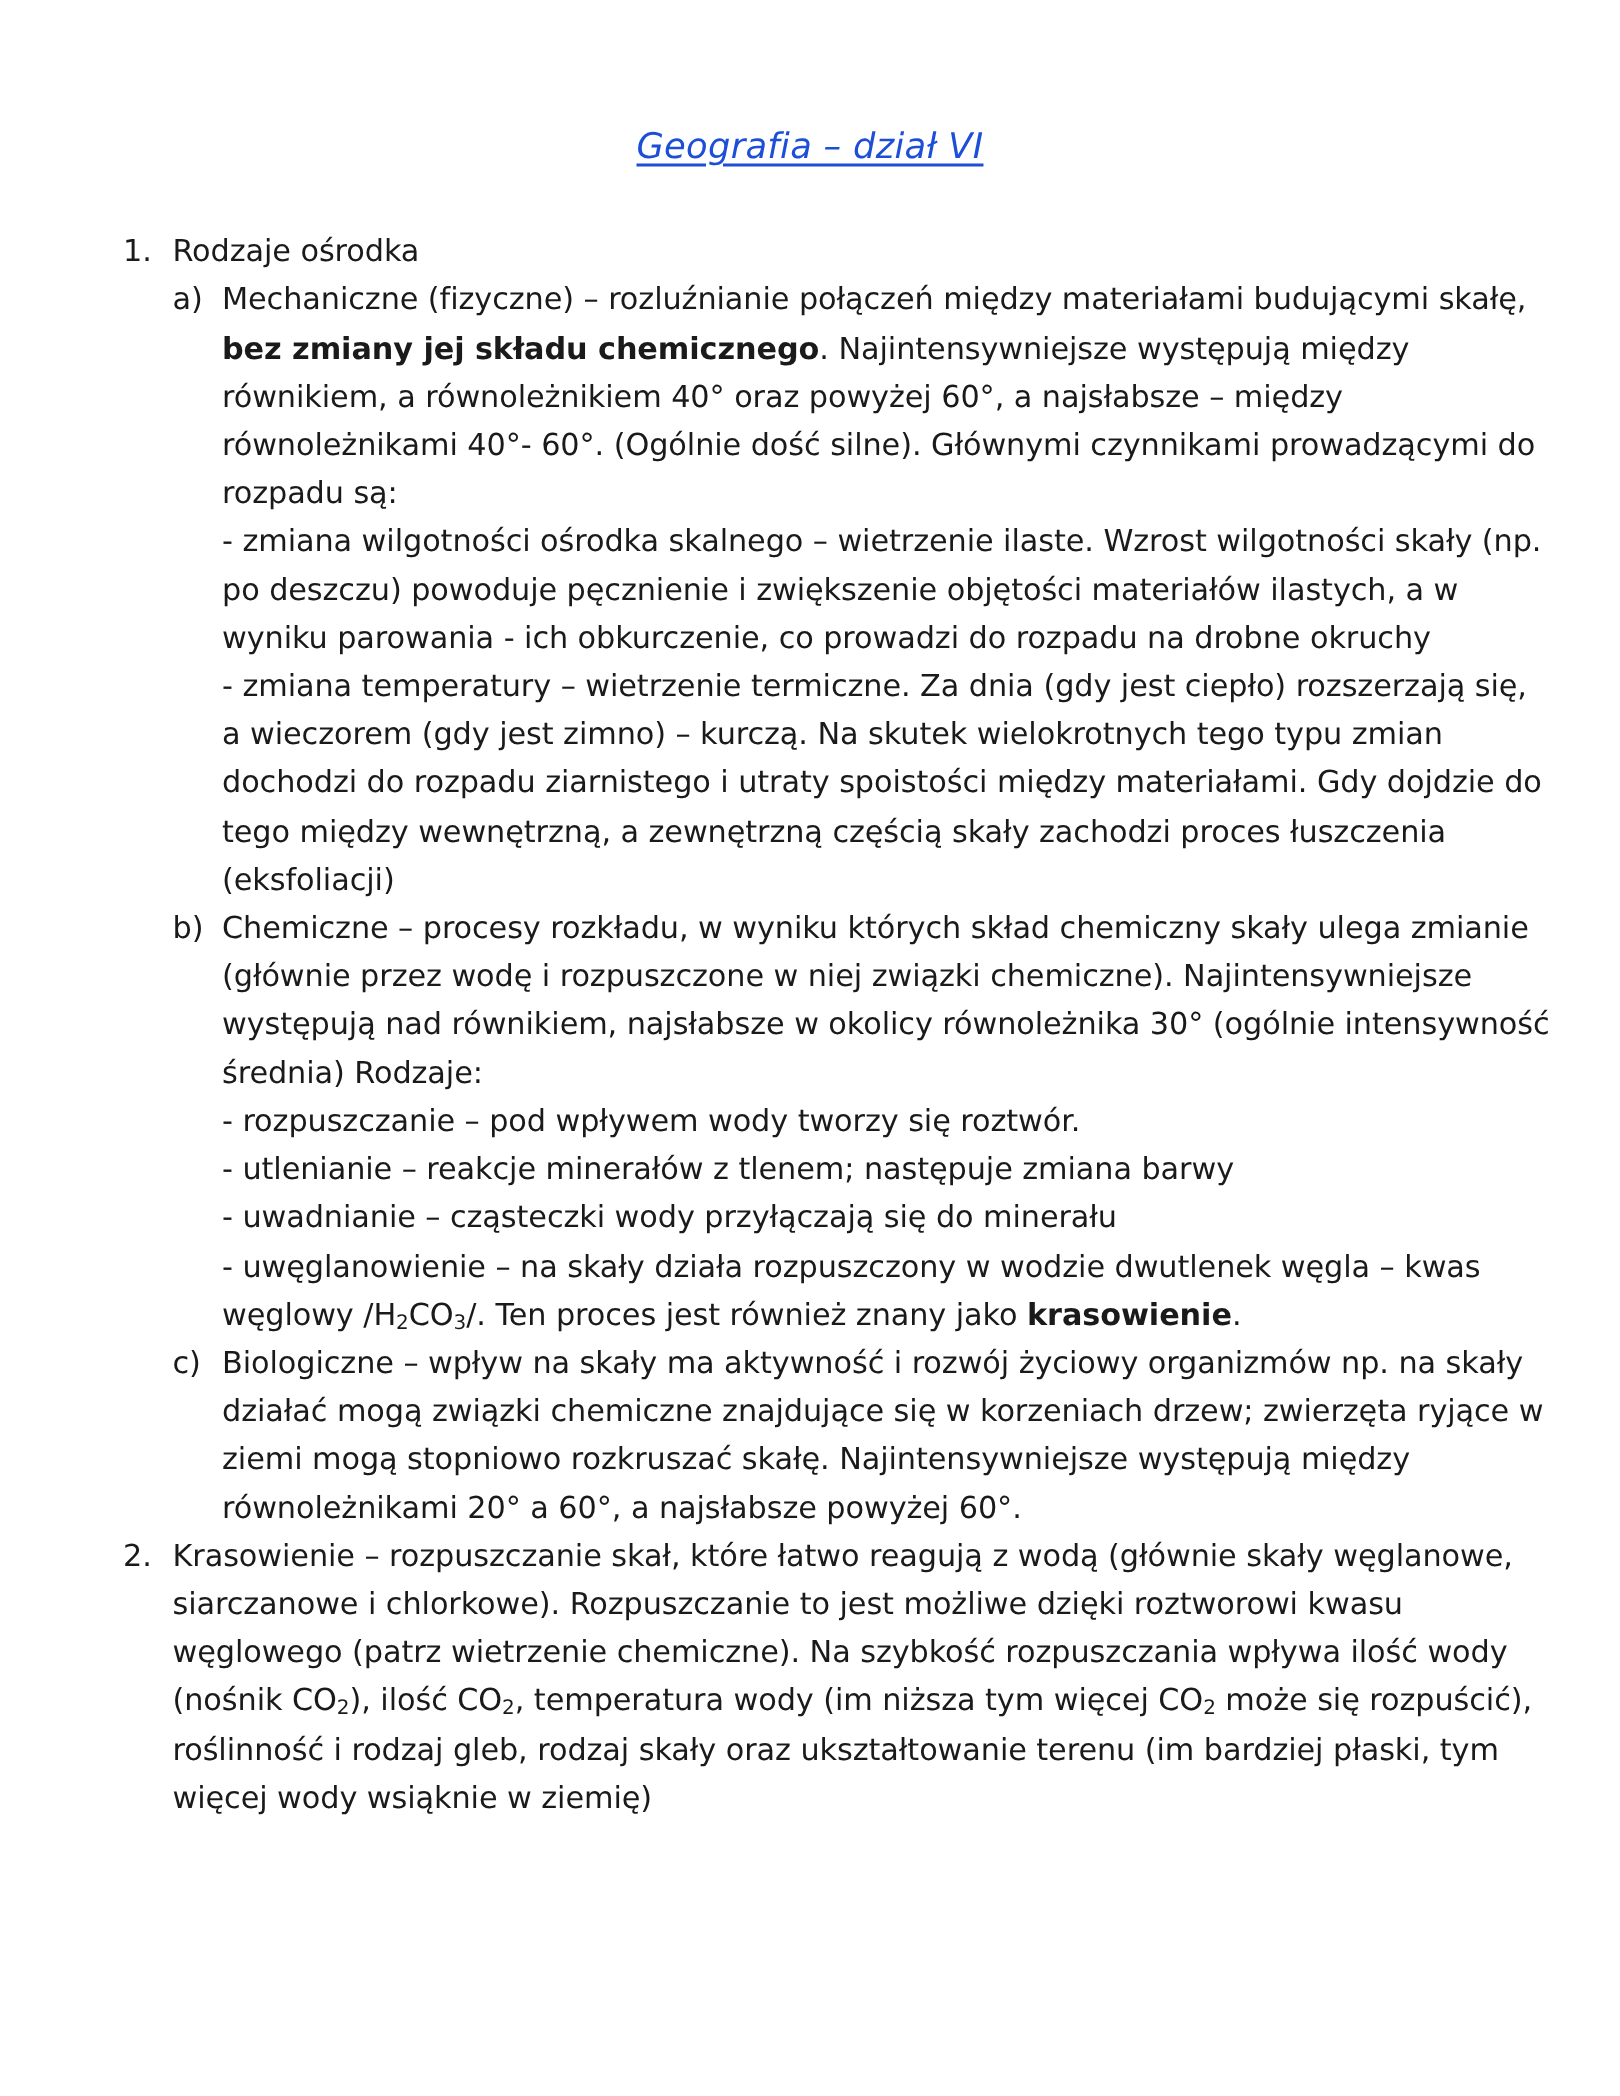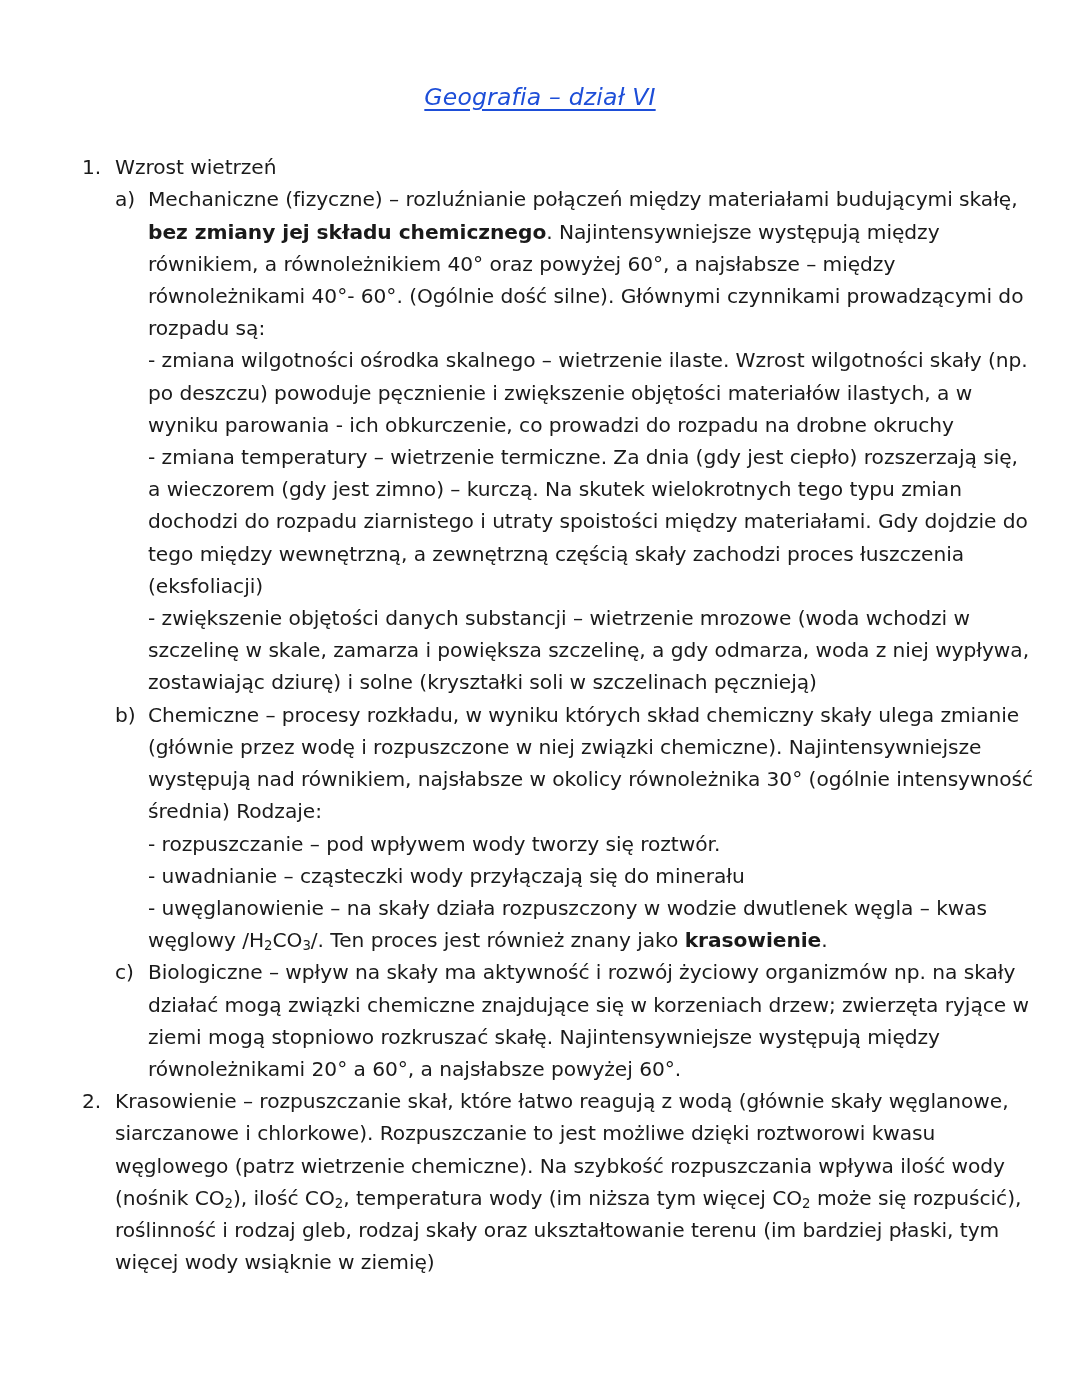--- a/index.html
+++ b/index.html
@@ -93,38 +93,38 @@
 <body>
 
 <div class="page">
 
   <h1 class="doc-title">Geografia – dział VI</h1>
 
   <div class="content">
 
     <div class="item1">
       <span class="marker">1.</span>
-      <span class="body">Wzrost wietrzeń</span>
+      <span class="body">Rodzaje ośrodka</span>
     </div>
 
     <div class="item2">
       <span class="marker">a)</span>
       <span class="body">
         <p class="para"><span>Mechaniczne (fizyczne) – rozluźnianie połączeń między materiałami budującymi skałę, </span><b>bez zmiany jej składu chemicznego</b><span>. Najintensywniejsze występują między równikiem, a równoleżnikiem 40° oraz powyżej 60°, a najsłabsze – między równoleżnikami 40°- 60°. (Ogólnie dość silne). Głównymi czynnikami prowadzącymi do rozpadu są:</span></p>
         <p class="para dashline">- zmiana wilgotności ośrodka skalnego – wietrzenie ilaste. Wzrost wilgotności skały (np. po deszczu) powoduje pęcznienie i zwiększenie objętości materiałów ilastych, a w wyniku parowania - ich obkurczenie, co prowadzi do rozpadu na drobne okruchy</p>
         <p class="para dashline">- zmiana temperatury – wietrzenie termiczne. Za dnia (gdy jest ciepło) rozszerzają się, a wieczorem (gdy jest zimno) – kurczą. Na skutek wielokrotnych tego typu zmian dochodzi do rozpadu ziarnistego i utraty spoistości między materiałami. Gdy dojdzie do tego między wewnętrzną, a zewnętrzną częścią skały zachodzi proces łuszczenia (eksfoliacji)</p>
-        <p class="para dashline">- zwiększenie objętości danych substancji – wietrzenie mrozowe (woda wchodzi w szczelinę w skale, zamarza i powiększa szczelinę, a gdy odmarza, woda z niej wypływa, zostawiając dziurę) i solne (kryształki soli w szczelinach pęcznieją)</p>
       </span>
     </div>
 
     <div class="item2">
       <span class="marker">b)</span>
       <span class="body">
         <p class="para">Chemiczne – procesy rozkładu, w wyniku których skład chemiczny skały ulega zmianie (głównie przez wodę i rozpuszczone w niej związki chemiczne). Najintensywniejsze występują nad równikiem, najsłabsze w okolicy równoleżnika 30° (ogólnie intensywność średnia) Rodzaje:</p>
         <p class="para dashline">- rozpuszczanie – pod wpływem wody tworzy się roztwór.</p>
+        <p class="para dashline">- utlenianie – reakcje minerałów z tlenem; następuje zmiana barwy</p>
         <p class="para dashline">- uwadnianie – cząsteczki wody przyłączają się do minerału</p>
         <p class="para dashline"><span>- uwęglanowienie – na skały działa rozpuszczony w wodzie dwutlenek węgla – kwas węglowy /H</span><sub>2</sub><span>CO</span><sub>3</sub><span>/. Ten proces jest również znany jako </span><b>krasowienie</b><span>.</span></p>
       </span>
     </div>
 
     <div class="item2">
       <span class="marker">c)</span>
       <span class="body">
         <p class="para">Biologiczne – wpływ na skały ma aktywność i rozwój życiowy organizmów np. na skały działać mogą związki chemiczne znajdujące się w korzeniach drzew; zwierzęta ryjące w ziemi mogą stopniowo rozkruszać skałę. Najintensywniejsze występują między równoleżnikami 20° a 60°, a najsłabsze powyżej 60°.</p>
       </span>

